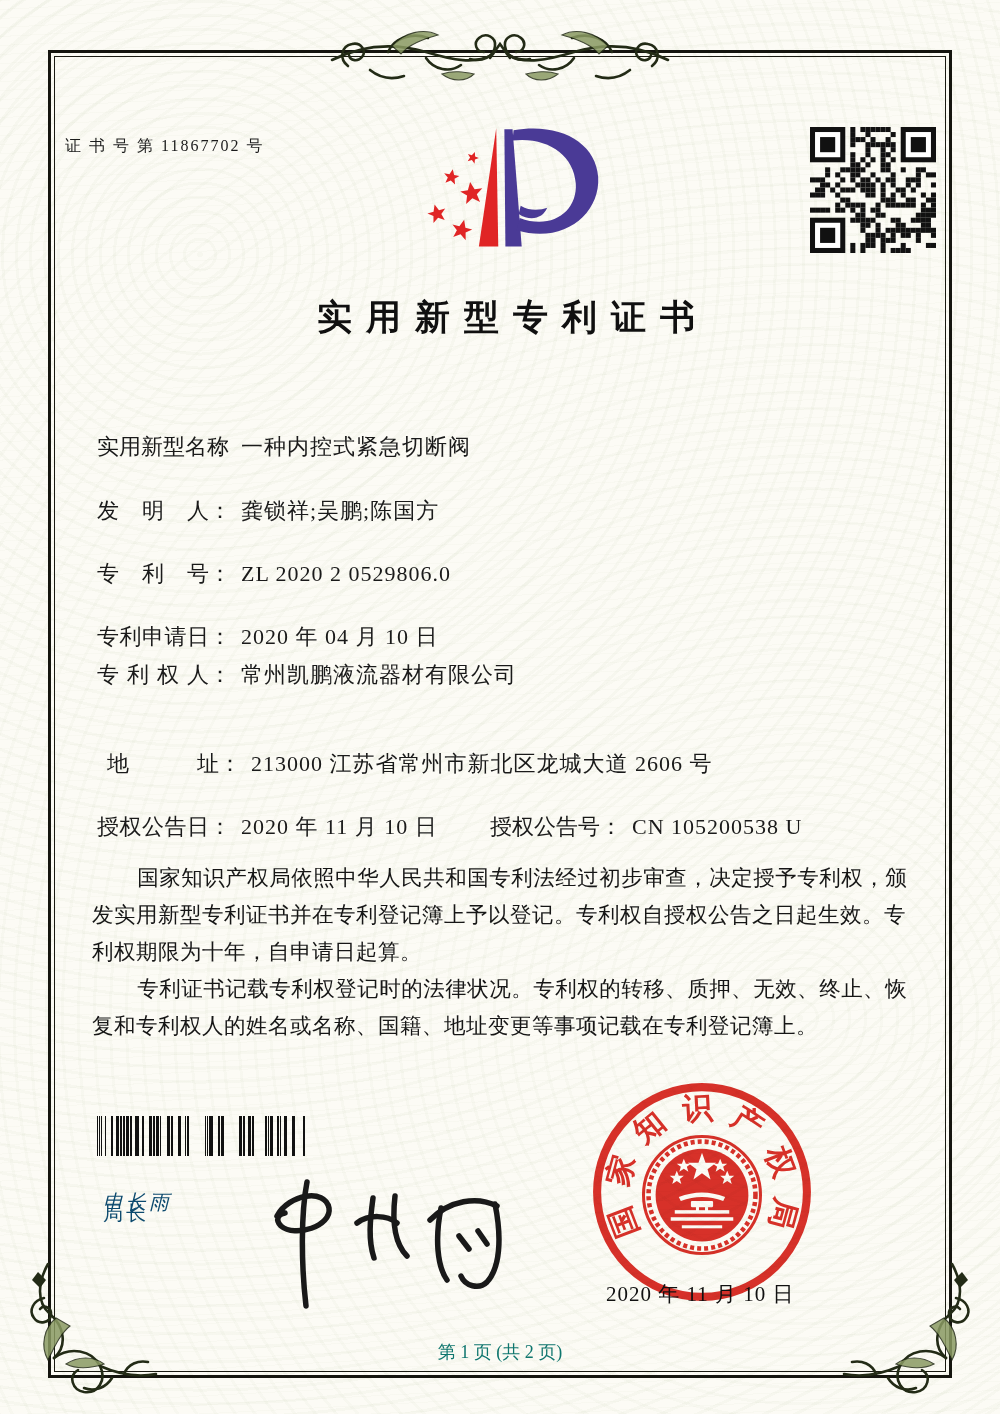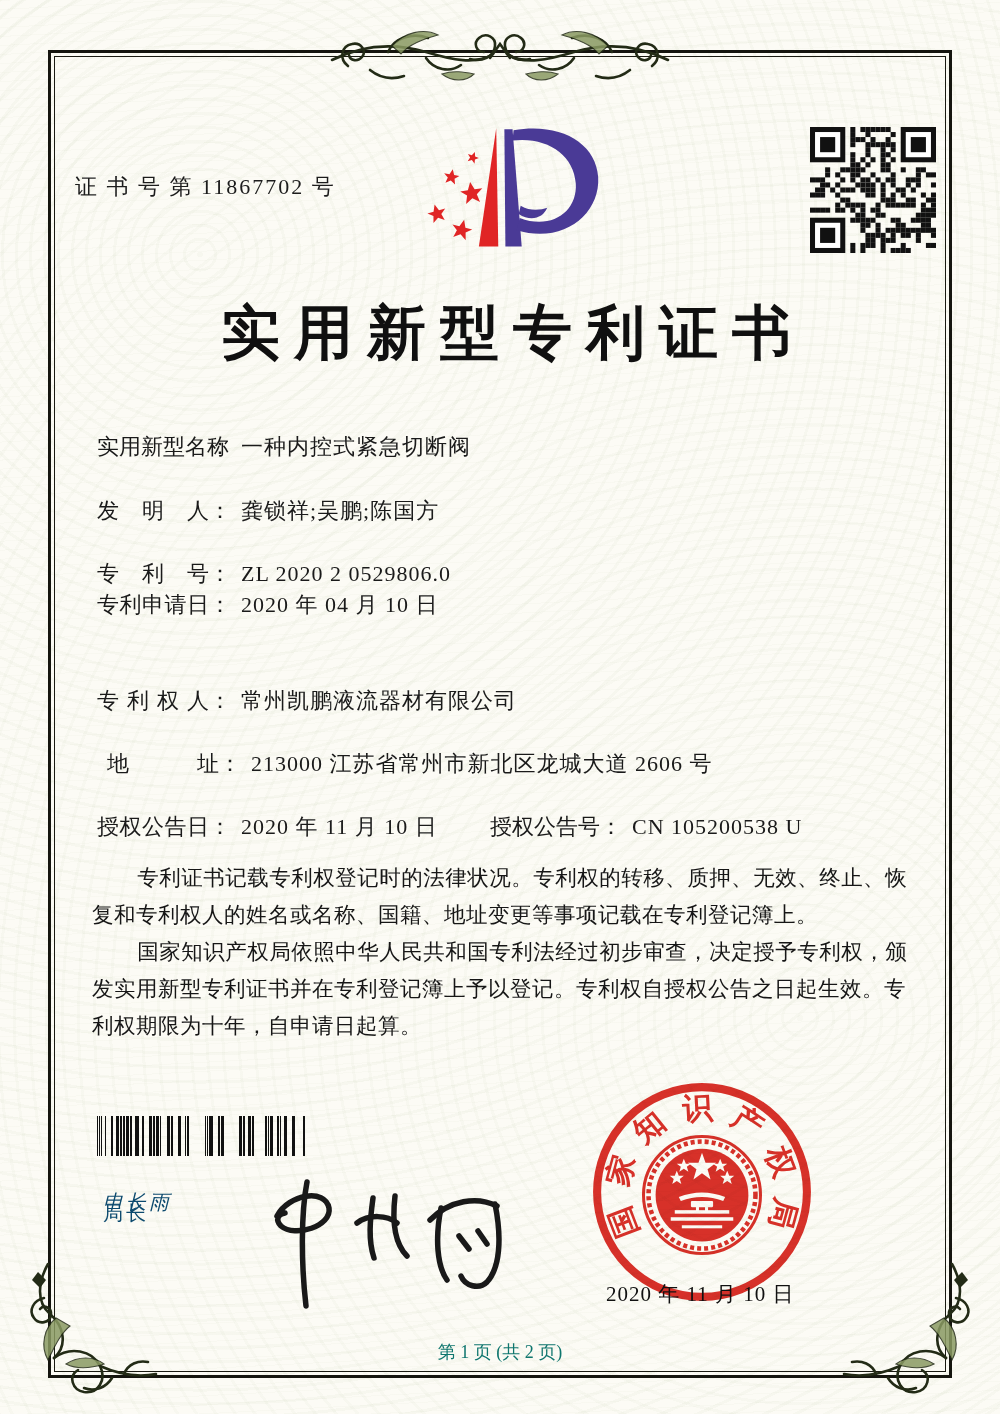--- a/index.html
+++ b/index.html
@@ -9,22 +9,22 @@
   
   .paper-texture{position:absolute;inset:0;pointer-events:none;
     background:
       repeating-radial-gradient(circle at 20% 18%, rgba(150,170,120,.05) 0 3px, transparent 3px 14px),
       repeating-radial-gradient(circle at 80% 72%, rgba(150,170,120,.045) 0 3px, transparent 3px 16px),
       repeating-linear-gradient(177deg, rgba(160,175,130,.04) 0 1px, transparent 1px 9px);}
   .frame{position:absolute;left:48px;top:50px;right:48px;bottom:36px;
          border:3.5px solid #15150f;}
   .frame::after{content:"";position:absolute;inset:3px;border:1px solid #1a1a12;}
   .abs{position:absolute;}
-  .cert-no{left:75px;top:136px;font-size:22px;color:#1c1c1c;letter-spacing:2px;margin-top:36px;}
-  .title{left:0;right:0;top:294px;text-align:center;font-size:59px;font-weight:bold;
+  .cert-no{left:65px;top:136px;font-size:16px;color:#1c1c1c;letter-spacing:2px;}
+  .title{left:0;right:0;top:294px;text-align:center;font-size:35px;font-weight:bold;
          color:#101010;letter-spacing:14px;padding-left:26px;}
   .field-row{left:97px;font-size:22px;color:#1a1a1a;white-space:nowrap;}
   .flabel{display:inline-block;width:112px;text-align:justify;text-align-last:justify;}
   .colon{display:inline-block;margin-right:10px;}
   .fvalue{letter-spacing:1px;}
   .grant-no{position:absolute;left:393px;top:0;}
   .body-text{left:92px;top:860px;width:824px;font-size:21.5px;line-height:37px;color:#161616;}
   .body-text p{margin:0;text-indent:2.1em;letter-spacing:.5px;}
   .director{left:103px;font-size:20px;color:#0c4a6e;letter-spacing:3px;}
   .footer-page{left:0;right:0;top:1340px;text-align:center;font-size:18px;color:#0f766e;}
@@ -340,39 +340,39 @@
 
 <div class="abs field-row" style="top:432px;">
   <span class="flabel">实用新型名称</span><span class="colon">：</span><span class="fvalue">一种内控式紧急切断阀</span>
 </div>
 <div class="abs field-row" style="top:496px;">
   <span class="flabel">发明人</span><span class="colon">：</span><span class="fvalue">龚锁祥;吴鹏;陈国方</span>
 </div>
 <div class="abs field-row" style="top:559px;">
   <span class="flabel">专利号</span><span class="colon">：</span><span class="fvalue">ZL 2020 2 0529806.0</span>
 </div>
-<div class="abs field-row" style="top:590px;">
+<div class="abs field-row" style="top:622px;">
   <span class="flabel">专利申请日</span><span class="colon">：</span><span class="fvalue">2020 年 04 月 10 日</span>
 </div>
-<div class="abs field-row" style="top:686px;">
+<div class="abs field-row" style="top:660px;">
   <span class="flabel">专利权人</span><span class="colon">：</span><span class="fvalue">常州凯鹏液流器材有限公司</span>
 </div>
 <div class="abs field-row" style="top:749px;margin-left:10px;">
   <span class="flabel">地址</span><span class="colon">：</span><span class="fvalue">213000 江苏省常州市新北区龙城大道 2606 号</span>
 </div>
 <div class="abs field-row" style="top:812px;width:820px;">
   <span class="flabel">授权公告日</span><span class="colon">：</span><span class="fvalue">2020 年 11 月 10 日</span>
   <span class="grant-no">
     <span>授权公告号</span><span class="colon">：</span><span class="fvalue">CN 105200538 U</span>
   </span>
 </div>
 
 <div class="abs body-text">
+  <p>国家知识产权局依照中华人民共和国专利法经过初步审查，决定授予专利权，颁发实用新型专利证书并在专利登记簿上予以登记。专利权自授权公告之日起生效。专利权期限为十年，自申请日起算。</p>
   <p>专利证书记载专利权登记时的法律状况。专利权的转移、质押、无效、终止、恢复和专利权人的姓名或名称、国籍、地址变更等事项记载在专利登记簿上。</p>
-  <p>国家知识产权局依照中华人民共和国专利法经过初步审查，决定授予专利权，颁发实用新型专利证书并在专利登记簿上予以登记。专利权自授权公告之日起生效。专利权期限为十年，自申请日起算。</p>
 </div>
 
 <svg id="barcode" class="abs" style="left:97px;top:1116px;" width="214" height="40" viewBox="0 0 214 40">
     <rect x="0" y="0" width="1" height="40" fill="#111"></rect>
     <rect x="2" y="0" width="1" height="40" fill="#111"></rect>
     <rect x="4" y="0" width="1" height="40" fill="#111"></rect>
     <rect x="8" y="0" width="1" height="40" fill="#111"></rect>
     <rect x="14" y="0" width="2" height="40" fill="#111"></rect>
     <rect x="19" y="0" width="3" height="40" fill="#111"></rect>
     <rect x="23" y="0" width="2" height="40" fill="#111"></rect>

